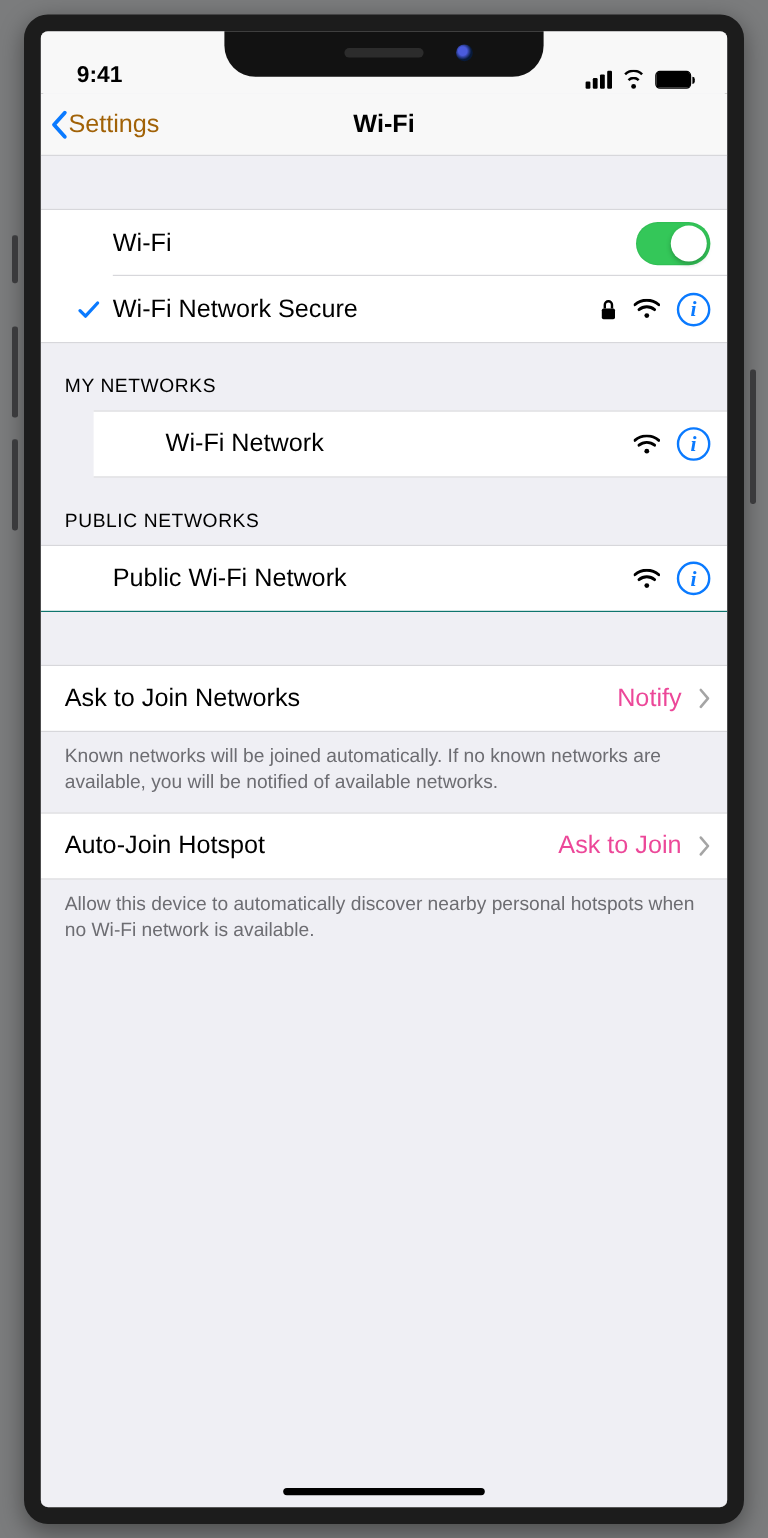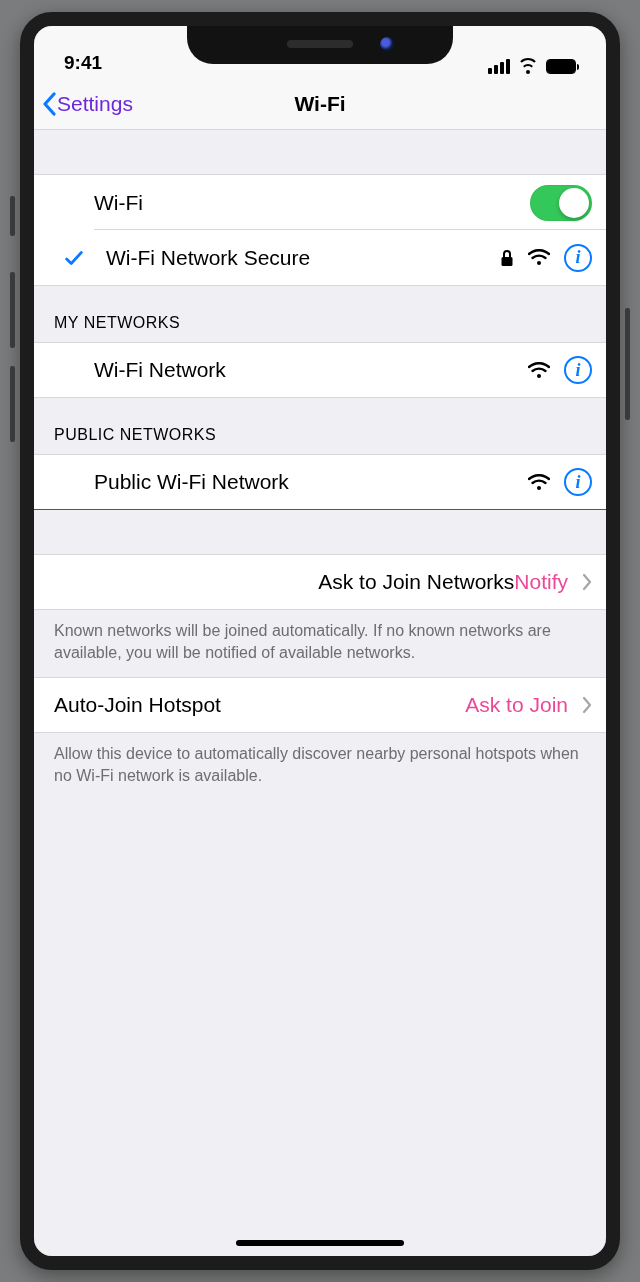--- a/index.html
+++ b/index.html
@@ -2,21 +2,21 @@
 <html><head>
 <meta charset="utf-8">
 <style>
   html,body{margin:0;padding:0;background:#7b7c7d;}
   *{box-sizing:border-box;font-family:-apple-system,"Helvetica Neue",Helvetica,Arial,sans-serif;}
   .stage{width:640px;height:1282px;margin:0 auto;position:relative;background:#7b7c7d;}
   .phone{
     position:absolute;left:20px;top:12px;width:600px;height:1258px;
     background:#efeff4;
     border:14px solid #1c1c1c;
-    border-radius:32px;
+    border-radius:20px;
     box-shadow:0 0 0 2px #555 inset,0 6px 20px rgba(0,0,0,.4);
     overflow:hidden;
     padding-left:16px;
   }
   .phone::before{
     content:"";position:absolute;left:50%;top:-2px;transform:translateX(-50%);
     width:266px;height:40px;background:#121212;
     border-bottom-left-radius:26px;border-bottom-right-radius:26px;z-index:50;
   }
   .speaker{position:absolute;left:50%;top:14px;transform:translateX(-50%);width:66px;height:8px;background:#2c2c2c;border-radius:4px;z-index:60;}
@@ -35,32 +35,32 @@
   .wifi-icon{position:relative;width:22px;height:16px;}
   .wifi-icon::before,.wifi-icon::after{content:"";position:absolute;left:50%;transform:translateX(-50%);border:2.5px solid #000;border-bottom:none;border-left-color:transparent;border-right-color:transparent;border-radius:50% 50% 0 0/100% 100% 0 0;}
   .wifi-icon.big::before{width:18px;height:9px;top:0;}
   .wifi-icon.big::after{width:10px;height:5px;top:6px;}
   .wifi-dot{position:absolute;left:50%;top:12px;transform:translateX(-50%);width:4px;height:4px;background:#000;border-radius:50%;}
   .batt{width:30px;height:15px;border:1.5px solid #000;border-radius:4px;position:relative;}
   .batt::after{content:"";position:absolute;right:-4px;top:4px;width:2.5px;height:6px;background:#000;border-radius:0 2px 2px 0;}
   .batt i{display:block;height:100%;width:100%;background:#000;border-radius:2px;}
   
   .navbar{height:52px;display:flex;align-items:center;padding:0 8px;font-size:21px;background:#f8f8f8;border-bottom:1px solid #d7d7db;position:relative;}
-  .back{display:flex;align-items:center;color:#6d28d9;gap:1px;}
+  .back{display:flex;align-items:center;color:#a16207;gap:1px;}
   .chev-left{width:14px;height:24px;}
   .navtitle{position:absolute;left:50%;transform:translateX(-50%);font-weight:600;}
   
   .body{flex:1;overflow:hidden;background:#efeff4;}
   .group-header{padding:28px 20px 10px;font-size:16px;color:#000000;letter-spacing:.5px;}
   .footer-text{padding:10px 20px 14px;font-size:16px;color:#6d6d72;line-height:1.35;}
   .cell{background:#fff;min-height:56px;display:flex;align-items:center;padding:0 14px 0 20px;border-top:1px solid #d7d7db;position:relative;}
   .cell:last-of-type{border-bottom:1px solid #d7d7db;}
   .sep-first{border-top:1px solid #d7d7db;}
   .indent-sep::after{content:"";position:absolute;left:60px;right:0;top:-1px;height:1px;background:#d7d7db;}
-  .cell.no-top{border-top:none;gap:12px;}
+  .cell.no-top{border-top:none;}
   .lead{width:40px;display:flex;justify-content:center;}
   .label{font-size:21px;color:#000;flex:1;}
   .trail{display:flex;align-items:center;gap:14px;}
   .value{font-size:21px;color:#ec4899;}
   .toggle{width:62px;height:36px;border-radius:18px;background:#34c759;position:relative;box-shadow:inset 0 0 0 1px rgba(0,0,0,.04);}
   .toggle .knob{position:absolute;right:3px;top:3px;width:30px;height:30px;background:#fff;border-radius:50%;box-shadow:0 2px 4px rgba(0,0,0,.25);}
   .check{width:22px;height:22px;}
   .lock{width:14px;height:18px;}
   .wifi-s{width:22px;height:17px;position:relative;}
   .info{width:28px;height:28px;border-radius:50%;border:2px solid #0a7aff;display:flex;align-items:center;justify-content:center;color:#0a7aff;font-family:Georgia,serif;font-style:italic;font-weight:bold;font-size:18px;}
@@ -145,21 +145,21 @@
             <svg class="wifi-s" viewBox="0 0 22 17">
                 <path d="M1 5 a15 15 0 0 1 20 0" fill="none" stroke="#000" stroke-width="2.4" stroke-linecap="round"></path>
                 <path d="M4.5 9 a10 10 0 0 1 13 0" fill="none" stroke="#000" stroke-width="2.4" stroke-linecap="round"></path>
                 <circle cx="11" cy="14" r="2" fill="#000"></circle>
               </svg>
             <div class="info">i</div>
           </div>
         </div>
 
         <div class="group-header">MY NETWORKS</div>
-        <div class="cell sep-first" style="border-bottom:1px solid #d7d7db;">
+        <div class="cell sep-first" style="border-bottom:1px solid #d7d7db;margin-left:44px;">
           <div class="lead"></div>
           <span class="label">Wi-Fi Network</span>
           <div class="trail">
             <svg class="wifi-s" viewBox="0 0 22 17">
                 <path d="M1 5 a15 15 0 0 1 20 0" fill="none" stroke="#000" stroke-width="2.4" stroke-linecap="round"></path>
                 <path d="M4.5 9 a10 10 0 0 1 13 0" fill="none" stroke="#000" stroke-width="2.4" stroke-linecap="round"></path>
                 <circle cx="11" cy="14" r="2" fill="#000"></circle>
               </svg>
             <div class="info">i</div>
           </div>
@@ -176,21 +176,21 @@
                 <circle cx="11" cy="14" r="2" fill="#000"></circle>
               </svg>
             <div class="info">i</div>
           </div>
         </div>
 
 
         <div class="gap"></div>
 
         <div class="cell sep-first" style="border-bottom:1px solid #d7d7db;">
-          <span class="label" style="margin-left:0;text-align:right;">Ask to Join Networks</span>
+          <span class="label" style="margin-left:0;">Ask to Join Networks</span>
           <div class="trail">
             <span class="value">Notify</span>
             <svg class="chev-right" viewBox="0 0 10 18">
                 <polyline points="2,2 8,9 2,16" fill="none" stroke="#000" stroke-width="2.2" stroke-linecap="round" stroke-linejoin="round"></polyline>
               </svg>
           </div>
         </div>
         <div class="footer-text">Known networks will be joined automatically. If no known networks are available, you will be notified of available networks.</div>
 
         <div class="cell sep-first" style="border-bottom:1px solid #d7d7db;">

